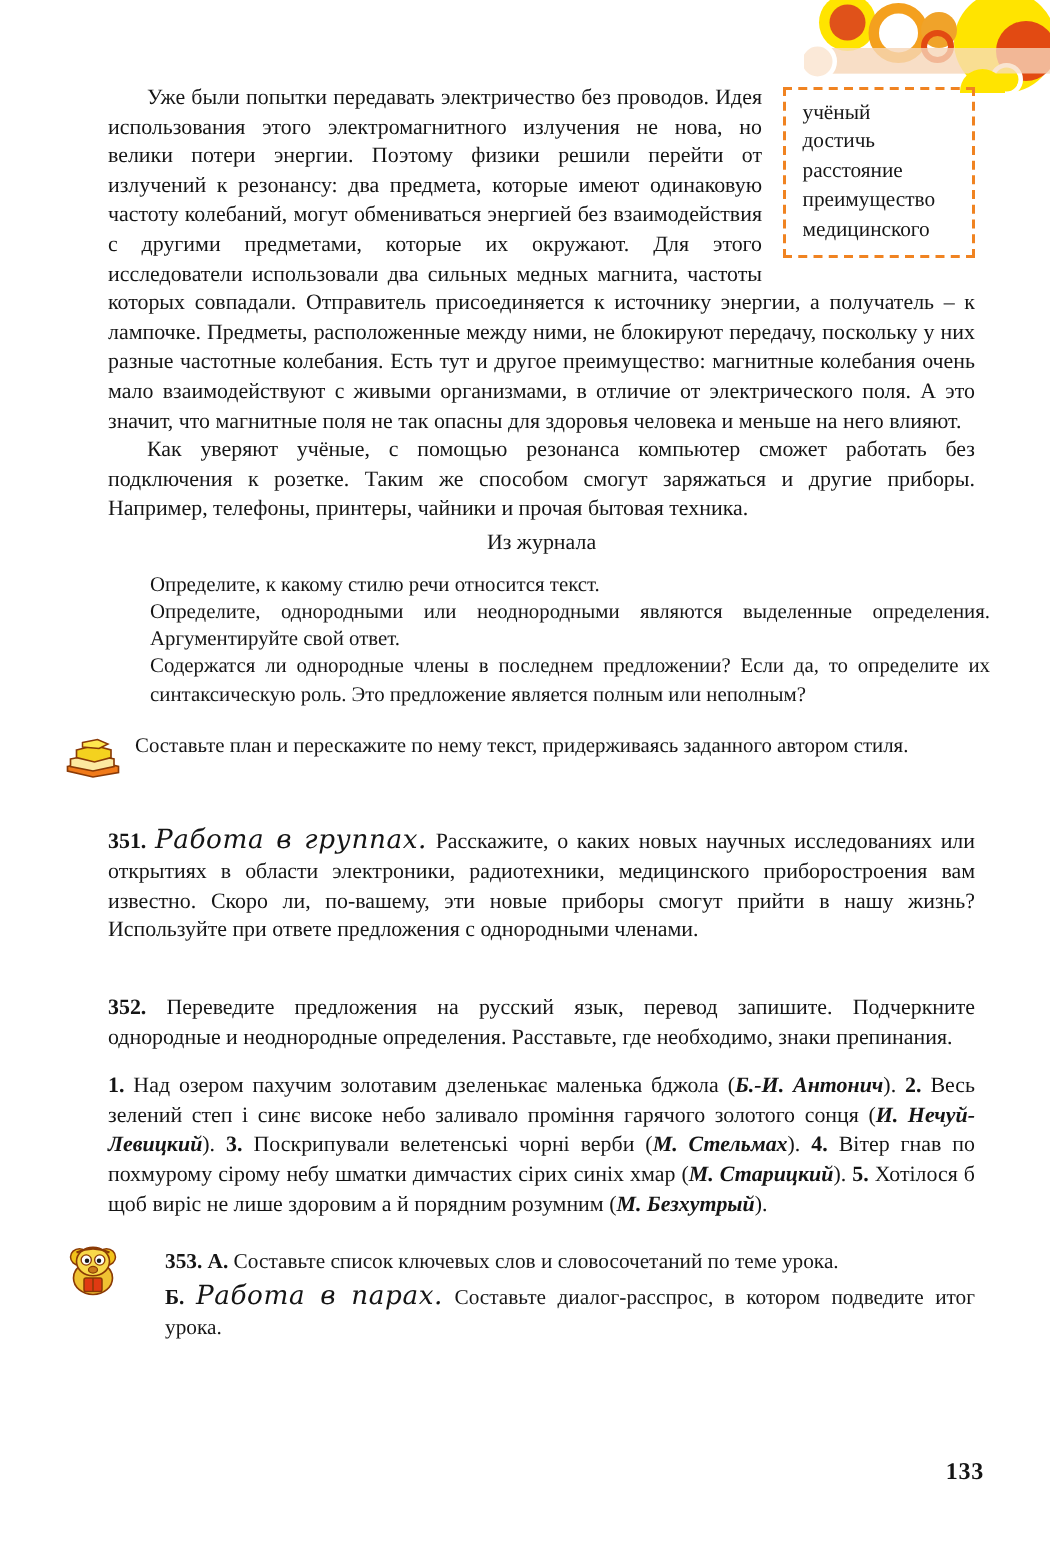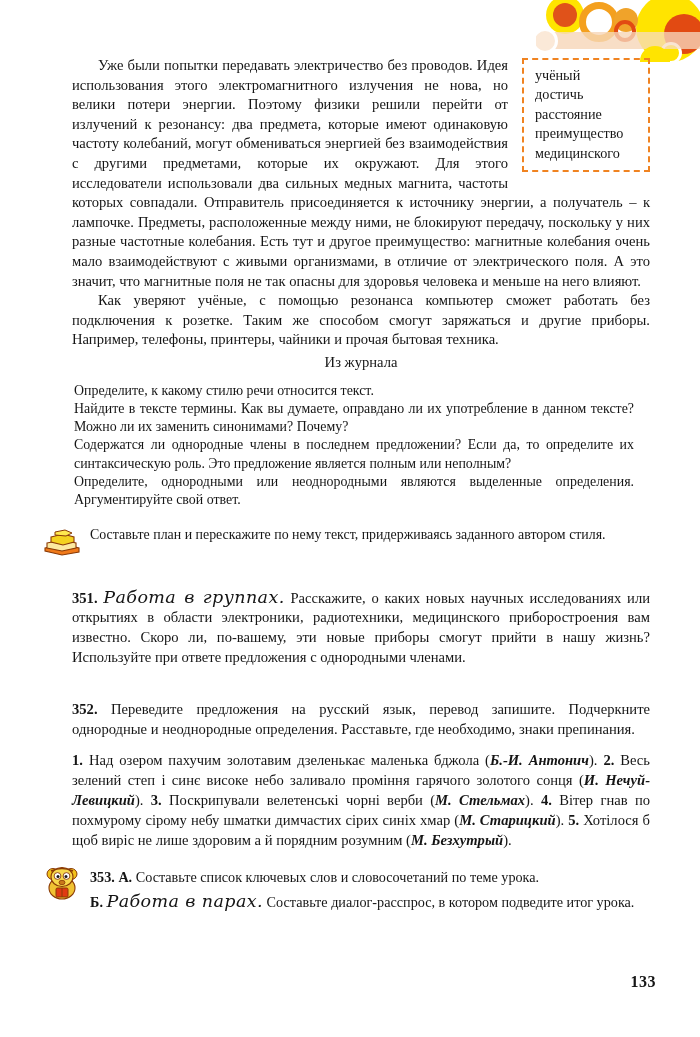--- a/index.html
+++ b/index.html
@@ -85,21 +85,21 @@
   }
   .vocab div {
     font-size: 14.2px;
     line-height: 19.4px;
     white-space: nowrap;
   }
 
   
   .qblock {
     margin-top: 9px;
-    margin-left: 2px;
+    margin-left: 28px;
     width: 560px;
   }
   .qblock p {
     font-size: 13.9px;
     line-height: 18.3px;
     text-align: justify;
   }
 
   
   .icon-row {
@@ -132,21 +132,21 @@
     letter-spacing: .4px;
   }
   .it { font-style: italic; font-weight: bold; }
 
   .ex353 {
     position: relative;
     margin-top: 18px;
     margin-left: 18px;
     width: 560px;
   }
-  .ex353 p { font-size: 14.2px; line-height: 19.6px; }
+  .ex353 p { font-size: 14.2px; line-height: 19.6px; margin-left: 20px; }
 
   .pagenum {
     position: absolute;
     right: 36px;
     bottom: 46px;
     font-size: 16px;
     font-weight: bold;
     letter-spacing: .5px;
     text-align: right;
   }
@@ -190,23 +190,22 @@
     </div>
 
     <p class="indent"><span class="b">Уже были попытки передавать электричество без проводов.</span><span> Идея использования </span><span class="b">этого электромагнитного</span><span> излучения не нова, но велики потери энергии. Поэтому физики решили перейти от излучений к резонансу: два предмета, которые имеют одинаковую частоту колебаний, могут обмениваться энергией без взаимодействия с другими предметами, которые их окружают. Для этого исследователи использовали два </span><span class="b">сильных медных</span><span> магнита, частоты которых совпадали. Отправитель присоединяется к источнику энергии, а получатель – к лампочке. Предметы, расположенные между ними, не блокируют передачу, поскольку у них </span><span class="b">разные частотные</span><span> колебания. Есть тут и другое преимущество: магнитные колебания очень мало взаимодействуют с живыми организмами, в отличие от электрического поля. А это значит, что магнитные поля не так опасны для здоровья человека и меньше на него влияют.</span></p>
 
     <p class="indent">Как уверяют учёные, с помощью резонанса компьютер сможет работать без подключения к розетке. Таким же способом смогут заряжаться и другие приборы. Например, телефоны, принтеры, чайники и прочая бытовая техника.</p>
 
     <div class="attrib">Из журнала</div>
 
     <div class="qblock">
       <p>Определите, к какому стилю речи относится текст.</p>
-      <p>Найдите в тексте термины. Как вы думаете, оправдано ли их употребление в данном тексте? Можно ли их заменить синонимами? Почему?</p>
+      <p>Определите, однородными или неоднородными являются выделенные определения. Аргументируйте свой ответ.</p>
       <p>Содержатся ли однородные члены в последнем предложении? Если да, то определите их синтаксическую роль. Это предложение является полным или неполным?</p>
-      <p>Определите, однородными или неоднородными являются выделенные определения. Аргументируйте свой ответ.</p>
     </div>
 
     <div class="icon-row">
       <span class="row-icon">
         <svg viewBox="0 0 40 34" width="40" height="34" aria-hidden="true">
           <path d="M3 24 L20 20 L37 24 L37 28 L20 31 L3 27 Z" fill="#f07a1a" stroke="#8a3a06" stroke-width="1.1"></path>
           <path d="M5 19 L20 16 L34 19 L34 24 L20 27 L5 24 Z" fill="#fce9a0" stroke="#8a3a06" stroke-width="1.1"></path>
           <path d="M9 13 L21 10 L32 13 L32 18 L21 21 L9 18 Z" fill="#f4d21f" stroke="#8a3a06" stroke-width="1.1"></path>
           <path d="M13 8 L23 6 L30 9 L24 12 L13 11 Z" fill="#ffe84f" stroke="#8a3a06" stroke-width="1"></path>
         </svg>

